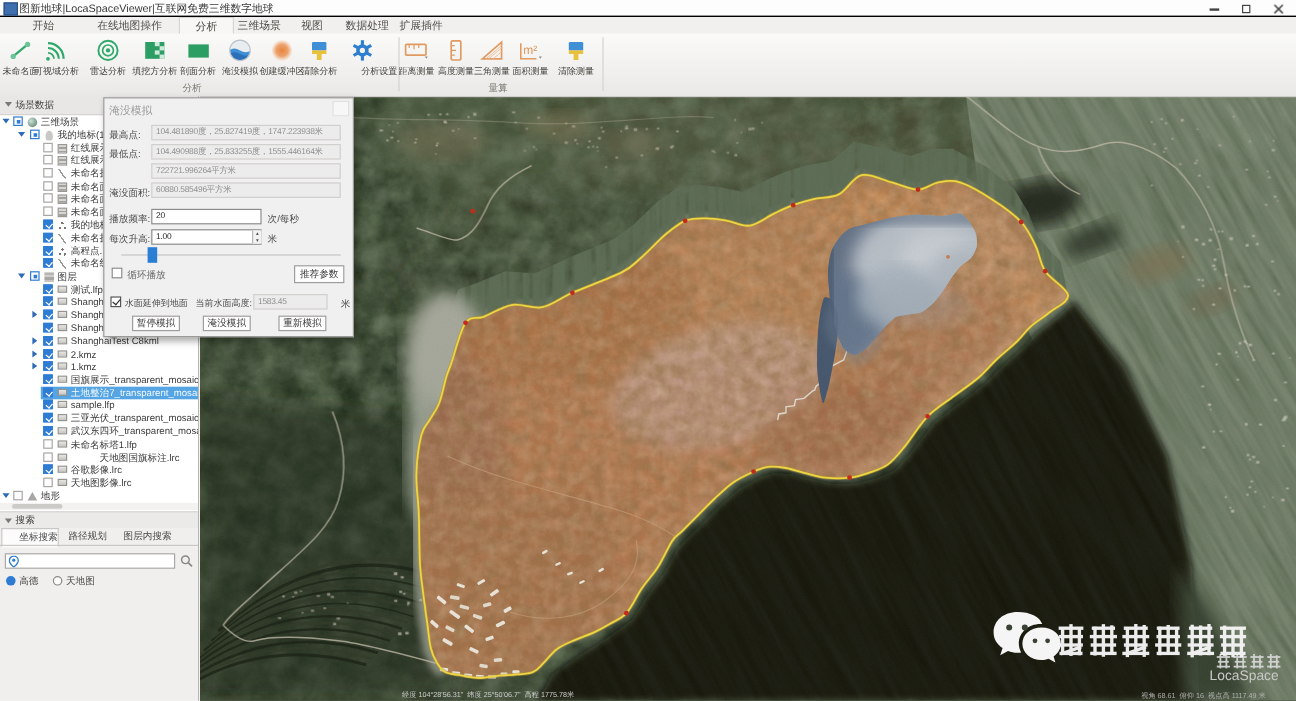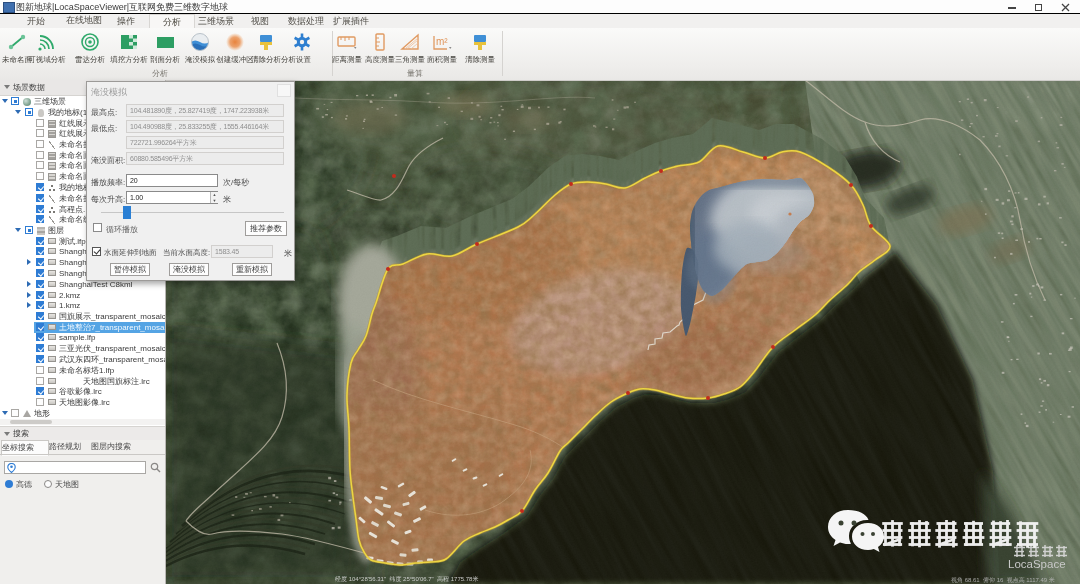--- a/index.html
+++ b/index.html
@@ -38,21 +38,21 @@
 .i-g{background:radial-gradient(circle at 35% 35%,#cfe0d8,#7fa290 60%,#5d8272);border-radius:50%;}
 .i-b{background:#cac8c4;border-radius:50% 50% 30% 30%;width:6px !important;margin-left:1px;}
 .i-sq{background:repeating-linear-gradient(0deg,#a3a19d 0 1.5px,#d8d6d2 1.5px 3px);border:1px solid #9a9894;box-sizing:border-box;}
 .i-pl{background:linear-gradient(55deg,transparent 44%,#9a9894 44% 54%,transparent 54%);}
 .i-dt{background:radial-gradient(circle 1px at 2px 6px,#7a7874 99%,transparent),radial-gradient(circle 1px at 6px 6px,#7a7874 99%,transparent),radial-gradient(circle 1px at 4px 2px,#7a7874 99%,transparent);}
 .i-ly{background:linear-gradient(#b8b6b2 0 2px,#d0cecb 2px 4px,#a8a6a2 4px 6px,#c8c6c2 6px 8px);}
 .i-mo{border:1px solid #96948f;background:linear-gradient(#e8e6e2,#c8c6c2);height:6px !important;box-sizing:border-box;}
 .i-mt{width:0 !important;height:0 !important;border-left:4px solid transparent;border-right:4px solid transparent;border-bottom:7px solid #a8a6a2;}
 
 #searchhead{position:absolute;left:0;top:346px;width:165px;height:14px;background:#eceae9;border-top:1px solid #d6d4d1;font-size:8px;color:#3c3c3c;line-height:14px;}
-.stab{position:absolute;top:0;height:14px;line-height:14px;font-size:8px;color:#4a4a4a;text-align:left;}
+.stab{position:absolute;top:0;height:14px;line-height:14px;font-size:8px;color:#4a4a4a;text-align:right;}
 .stab.active{background:#fcfcfc;border:1px solid #cac8c5;border-bottom:1px solid #fcfcfc;}
 
 #dialog{left:86px;top:81px;width:207px;height:198px;background:#f0f0f0;border:1px solid #9c9a98;box-shadow:2px 3px 6px rgba(0,0,0,.35);}
 .dlabel{position:absolute;font-size:8px;color:#4b4b4b;white-space:nowrap;}
 .dfield{position:absolute;box-sizing:border-box;height:13px;font-size:7px;line-height:11px;padding-left:3px;white-space:nowrap;overflow:hidden;letter-spacing:-0.2px;}
 .dfield.ro{background:#ececec;border:1px solid #d2d0ce;color:#8f8f8f;}
 .dfield.ed{background:#fff;border:1px solid #8a8a8a;color:#222;}
 .dbtn{position:absolute;box-sizing:border-box;background:#fdfdfd;border:1px solid #9f9d9b;font-size:8px;color:#3a3a3a;text-align:center;}
 
 .maptext{color:#dcdcdc;font-size:6px;white-space:nowrap;opacity:.9;}
@@ -579,21 +579,21 @@
   <div class="appicon"></div>
   <div class="ttext">图新地球|LocaSpaceViewer|互联网免费三维数字地球</div>
   <div style="position:absolute;left:1008px;top:7px;width:8px;height:1.5px;background:#444;"></div>
   <div style="position:absolute;left:1035px;top:4px;width:7px;height:7px;border:1.2px solid #444;box-sizing:border-box;"></div>
   <svg style="position:absolute;left:1061px;top:3px;" width="9" height="9" viewBox="0 0 9 9">
       <path d="M1 1 L8 8 M8 1 L1 8" stroke="#444" stroke-width="1.3"></path>
     </svg>
 </div>
 <div class="abs" id="tabs">
   <div class="tab" style="left:14px;">开始</div>
-  <div class="tab" style="left:62px;font-family:Liberation Mono, monospace;">在线地图</div>
+  <div class="tab" style="left:77px;">在线地图</div>
   <div class="tab" style="left:104px;">操作</div>
   <div class="tab active" style="left:149px;">分析</div>
   <div class="tab" style="left:194px;">三维场景</div>
   <div class="tab" style="left:238px;">视图</div>
   <div class="tab" style="left:284px;">数据处理</div>
   <div class="tab" style="left:329px;">扩展插件</div>
 </div>
 <div class="abs" id="ribbon">
   <svg class="ricon" style="left:6px;" viewBox="0 0 22 20">
       <line x1="5" y1="15" x2="17" y2="5" stroke="#2fa96b" stroke-width="1.8"></line>
@@ -668,21 +668,21 @@
           <rect x="9.7" y="1.5" width="2.6" height="4"></rect>
         </g>
         <use href="#gt" transform="rotate(60 11 10)"></use>
         <use href="#gt" transform="rotate(120 11 10)"></use>
         <use href="#gt" transform="rotate(180 11 10)"></use>
         <use href="#gt" transform="rotate(240 11 10)"></use>
         <use href="#gt" transform="rotate(300 11 10)"></use>
       </g>
       <circle cx="11" cy="10" r="2.2" fill="#f2f1ef"></circle>
     </svg>
-  <div class="rlabel" style="left:280px;width:32px;">分析设置</div>
+  <div class="rlabel" style="left:300px;width:32px;">分析设置</div>
   <div class="rgroup" style="left:140px;width:40px;">分析</div>
   <div class="rsep" style="left:332px;"></div>
   <svg class="ricon" style="left:336px;" viewBox="0 0 22 20">
       <rect x="2" y="5" width="17" height="9" rx="1" fill="none" stroke="#e09a62" stroke-width="1.4"></rect>
       <path d="M5 5 v3 M9 5 v4 M13 5 v3" stroke="#e09a62" stroke-width="1"></path>
       <path d="M18 15 l2.5 0 l-1.25 2 z" fill="#8a8a8a"></path>
     </svg>
   <div class="rlabel" style="left:331px;width:32px;">距离测量</div>
   <svg class="ricon" style="left:369px;" viewBox="0 0 22 20">
       <rect x="7" y="2" width="8" height="16" rx="1" fill="none" stroke="#e09a62" stroke-width="1.4"></rect>

